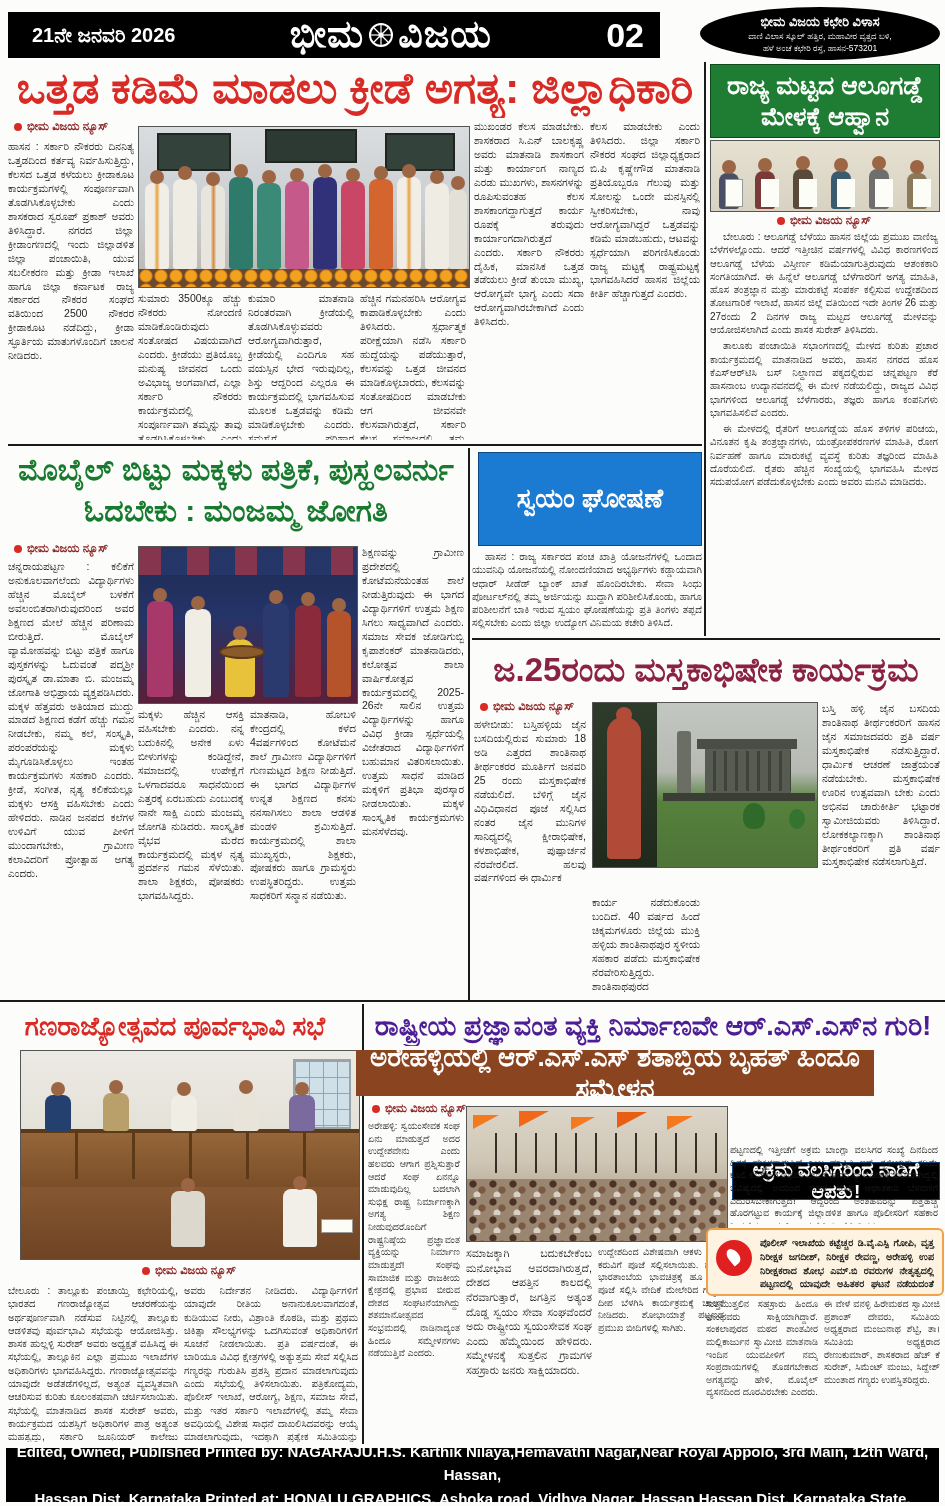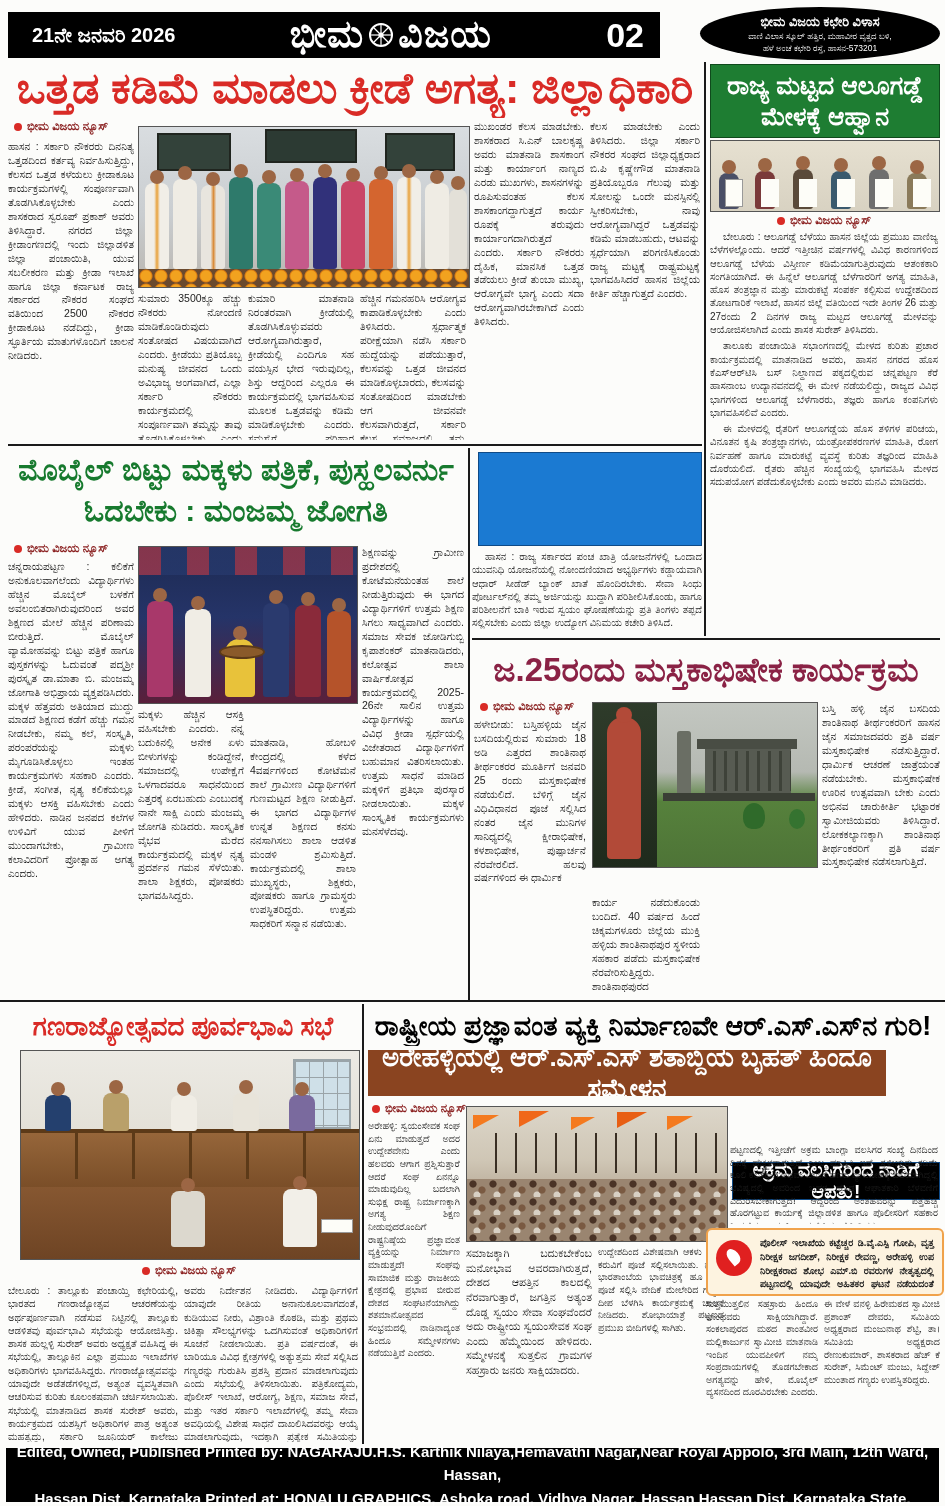--- a/index.html
+++ b/index.html
@@ -16,21 +16,21 @@
   .mast-page{font-size:34px;font-weight:bold;padding-right:16px;}
   .mast-oval{position:absolute;left:700px;top:7px;width:240px;height:53px;background:#000;border-radius:50%;
              color:#fff;text-align:center;display:flex;flex-direction:column;justify-content:center;gap:1px;}
   .mast-oval .t{font-size:13px;font-weight:bold;}
   .mast-oval .s{font-size:8.5px;}
   
   .hl{position:absolute;font-weight:bold;text-align:center;overflow:hidden;}
   .hl-red{color:#d92b26;}
   .hl-green{color:#177a2e;}
   .hl-maroon{color:#8a2245;}
-  .hl-blue{color:#000000;}
+  .hl-blue{color:#4c1d95;}
   .box-head{position:absolute;color:#fff;font-weight:bold;text-align:center;
             display:flex;flex-direction:column;justify-content:center;overflow:hidden;}
   .banner{position:absolute;background:#8a4420;color:#fff;font-weight:bold;text-align:center;
           display:flex;align-items:center;justify-content:center;overflow:hidden;}
   
   .col{position:absolute;font-size:10.5px;line-height:1.33;text-align:justify;color:#1c1c1c;overflow:hidden;}
   .col p{margin:0 0 3px 0;text-indent:13px;}
   .byline{position:absolute;display:flex;align-items:center;gap:5px;font-size:11.5px;font-weight:bold;color:#8a1f1f;}
   .byline .dot{width:8px;height:8px;border-radius:50%;background:#d92b26;flex:0 0 auto;}
   
@@ -156,23 +156,24 @@
     <div class="fg" style="left:8px;bottom:6px;width:26px;height:96px;background:#a8386a;"></div>
     <div class="fg" style="left:46px;bottom:6px;width:26px;height:88px;background:#f0ede5;"></div>
     <div class="fg" style="left:86px;bottom:6px;width:30px;height:58px;background:#e8c23a;border-radius:14px 14px 4px 4px;"></div>
     <div class="fg" style="left:124px;bottom:6px;width:26px;height:94px;background:#2a3a6e;"></div>
     <div class="fg" style="left:156px;bottom:6px;width:26px;height:92px;background:#8a2a3a;"></div>
     <div class="fg" style="left:188px;bottom:6px;width:24px;height:86px;background:#b5532a;"></div>
     <div class="abs" style="left:80px;bottom:44px;width:42px;height:10px;background:#8a5a2a;border-radius:50%;border:2px solid #5c3a18;"></div>
   </div>
   <div class="col" style="left:362px;top:546px;width:102px;height:450px;">ಶಿಕ್ಷಣವನ್ನು ಗ್ರಾಮೀಣ ಪ್ರದೇಶದಲ್ಲಿ ಕೋಟೆಮನೆಯಂತಹ ಶಾಲೆ ನೀಡುತ್ತಿರುವುದು ಈ ಭಾಗದ ವಿದ್ಯಾರ್ಥಿಗಳಿಗೆ ಉತ್ತಮ ಶಿಕ್ಷಣ ಸಿಗಲು ಸಾಧ್ಯವಾಗಿದೆ ಎಂದರು. ಸಮಾಜ ಸೇವಕ ಜೋಡಿಗುಬ್ಬಿ ಕೃಪಾಶಂಕರ್ ಮಾತನಾಡಿದರು, ಕಲೋತ್ಸವ ಶಾಲಾ ವಾರ್ಷಿಕೋತ್ಸವ ಕಾರ್ಯಕ್ರಮದಲ್ಲಿ 2025-26ನೇ ಸಾಲಿನ ಉತ್ತಮ ವಿದ್ಯಾರ್ಥಿಗಳನ್ನು ಹಾಗೂ ವಿವಿಧ ಕ್ರೀಡಾ ಸ್ಪರ್ಧೆಯಲ್ಲಿ ವಿಜೇತರಾದ ವಿದ್ಯಾರ್ಥಿಗಳಿಗೆ ಬಹುಮಾನ ವಿತರಿಸಲಾಯಿತು. ಉತ್ತಮ ಸಾಧನೆ ಮಾಡಿದ ಮಕ್ಕಳಿಗೆ ಪ್ರತಿಭಾ ಪುರಸ್ಕಾರ ನೀಡಲಾಯಿತು. ಮಕ್ಕಳ ಸಾಂಸ್ಕೃತಿಕ ಕಾರ್ಯಕ್ರಮಗಳು ಮನಸೆಳೆದವು.</div>
   <div class="col" style="left:138px;top:708px;width:106px;height:288px;">ಮಕ್ಕಳು ಹೆಚ್ಚಿನ ಆಸಕ್ತಿ ವಹಿಸಬೇಕು ಎಂದರು. ನನ್ನ ಬದುಕಿನಲ್ಲಿ ಅನೇಕ ಏಳು ಬೀಳುಗಳನ್ನು ಕಂಡಿದ್ದೇನೆ, ಸಮಾಜದಲ್ಲಿ ಉಪೇಕ್ಷೆಗೆ ಒಳಗಾದವರೂ ಸಾಧನೆಯಿಂದ ಎತ್ತರಕ್ಕೆ ಏರಬಹುದು ಎಂಬುದಕ್ಕೆ ನಾನೇ ಸಾಕ್ಷಿ ಎಂದು ಮಂಜಮ್ಮ ಜೋಗತಿ ನುಡಿದರು. ಸಾಂಸ್ಕೃತಿಕ ವೈಭವ ಮೆರೆದ ಕಾರ್ಯಕ್ರಮದಲ್ಲಿ ಮಕ್ಕಳ ನೃತ್ಯ ಪ್ರದರ್ಶನ ಗಮನ ಸೆಳೆಯಿತು. ಶಾಲಾ ಶಿಕ್ಷಕರು, ಪೋಷಕರು ಭಾಗವಹಿಸಿದ್ದರು.</div>
-  <div class="col" style="left:250px;top:736px;width:106px;height:288px;">ಮಾತನಾಡಿ, ಹೋಬಳಿ ಕೇಂದ್ರದಲ್ಲಿ ಕಳೆದ 4ವರ್ಷಗಳಿಂದ ಕೋಟೆಮನೆ ಶಾಲೆ ಗ್ರಾಮೀಣ ವಿದ್ಯಾರ್ಥಿಗಳಿಗೆ ಗುಣಮಟ್ಟದ ಶಿಕ್ಷಣ ನೀಡುತ್ತಿದೆ. ಈ ಭಾಗದ ವಿದ್ಯಾರ್ಥಿಗಳ ಉನ್ನತ ಶಿಕ್ಷಣದ ಕನಸು ನನಸಾಗಿಸಲು ಶಾಲಾ ಆಡಳಿತ ಮಂಡಳಿ ಶ್ರಮಿಸುತ್ತಿದೆ. ಕಾರ್ಯಕ್ರಮದಲ್ಲಿ ಶಾಲಾ ಮುಖ್ಯಸ್ಥರು, ಶಿಕ್ಷಕರು, ಪೋಷಕರು ಹಾಗೂ ಗ್ರಾಮಸ್ಥರು ಉಪಸ್ಥಿತರಿದ್ದರು. ಉತ್ತಮ ಸಾಧಕರಿಗೆ ಸನ್ಮಾನ ನಡೆಯಿತು.</div>
+  <div class="col" style="left:250px;top:708px;width:106px;height:288px;">ಮಾತನಾಡಿ, ಹೋಬಳಿ ಕೇಂದ್ರದಲ್ಲಿ ಕಳೆದ 4ವರ್ಷಗಳಿಂದ ಕೋಟೆಮನೆ ಶಾಲೆ ಗ್ರಾಮೀಣ ವಿದ್ಯಾರ್ಥಿಗಳಿಗೆ ಗುಣಮಟ್ಟದ ಶಿಕ್ಷಣ ನೀಡುತ್ತಿದೆ. ಈ ಭಾಗದ ವಿದ್ಯಾರ್ಥಿಗಳ ಉನ್ನತ ಶಿಕ್ಷಣದ ಕನಸು ನನಸಾಗಿಸಲು ಶಾಲಾ ಆಡಳಿತ ಮಂಡಳಿ ಶ್ರಮಿಸುತ್ತಿದೆ. ಕಾರ್ಯಕ್ರಮದಲ್ಲಿ ಶಾಲಾ ಮುಖ್ಯಸ್ಥರು, ಶಿಕ್ಷಕರು, ಪೋಷಕರು ಹಾಗೂ ಗ್ರಾಮಸ್ಥರು ಉಪಸ್ಥಿತರಿದ್ದರು. ಉತ್ತಮ ಸಾಧಕರಿಗೆ ಸನ್ಮಾನ ನಡೆಯಿತು.</div>
 
   <div class="box-head" style="left:478px;top:452px;width:222px;height:92px;background:#1b7ad2;border:1px solid #0f4a86;font-size:26px;line-height:1.3;">
+    <span>ಸ್ವಯಂ ಘೋಷಣೆ</span>
   </div>
   <div class="col" style="left:472px;top:550px;width:230px;height:84px;font-size:10px;">
     <p>ಹಾಸನ : ರಾಜ್ಯ ಸರ್ಕಾರದ ಪಂಚ ಖಾತ್ರಿ ಯೋಜನೆಗಳಲ್ಲಿ ಒಂದಾದ ಯುವನಿಧಿ ಯೋಜನೆಯಲ್ಲಿ ನೋಂದಣಿಯಾದ ಅಭ್ಯರ್ಥಿಗಳು ಕಡ್ಡಾಯವಾಗಿ ಆಧಾರ್ ಸೀಡೆಡ್ ಬ್ಯಾಂಕ್ ಖಾತೆ ಹೊಂದಿರಬೇಕು. ಸೇವಾ ಸಿಂಧು ಪೋರ್ಟಲ್‌ನಲ್ಲಿ ತಮ್ಮ ಅರ್ಜಿಯನ್ನು ಖುದ್ದಾಗಿ ಪರಿಶೀಲಿಸಿಕೊಂಡು, ಹಾಗೂ ಪರಿಶೀಲನೆಗೆ ಬಾಕಿ ಇರುವ ಸ್ವಯಂ ಘೋಷಣೆಯನ್ನು ಪ್ರತಿ ತಿಂಗಳು ತಪ್ಪದೆ ಸಲ್ಲಿಸಬೇಕು ಎಂದು ಜಿಲ್ಲಾ ಉದ್ಯೋಗ ವಿನಿಮಯ ಕಚೇರಿ ತಿಳಿಸಿದೆ.</p>
     <p>ನಿರುದ್ಯೋಗ ಭತ್ಯೆ ಪಡೆಯುತ್ತಿರುವ ಪದವೀಧರರು ಮತ್ತು ಡಿಪ್ಲೊಮಾ ಅಭ್ಯರ್ಥಿಗಳು ಹೆಚ್ಚಿನ ಮಾಹಿತಿಗಾಗಿ ಜಿಲ್ಲಾ ಉದ್ಯೋಗ ವಿನಿಮಯ ಕಚೇರಿ ದೂರವಾಣಿ ಸಂಖ್ಯೆ 08172-296374 ಸಂಪರ್ಕಿಸುವಂತೆ ಉದ್ಯೋಗಾಧಿಕಾರಿ ತಿಳಿಸಿದ್ದಾರೆ.</p>
   </div>
 
   <div class="hl hl-maroon" style="left:474px;top:644px;width:464px;height:52px;font-size:33px;line-height:52px;">ಜ.25ರಂದು ಮಸ್ತಕಾಭಿಷೇಕ ಕಾರ್ಯಕ್ರಮ</div>
   <div class="byline" style="left:480px;top:700px;">
     <span class="dot"></span>
     <span>ಭೀಮ ವಿಜಯ ನ್ಯೂಸ್</span>
@@ -186,21 +187,21 @@
     <div class="abs" style="left:112px;top:44px;width:86px;height:48px;background:#575b52;"></div>
     <div class="abs" style="left:112px;top:48px;width:86px;height:40px;background:repeating-linear-gradient(90deg,#575b52 0 8px,#3e4239 8px 11px);"></div>
     <div class="abs" style="left:104px;top:36px;width:100px;height:10px;background:#494d44;"></div>
     <div class="abs" style="left:70px;top:90px;width:152px;height:8px;background:#3a3e35;"></div>
     <div class="abs" style="left:150px;top:100px;width:22px;height:26px;background:#2f6a2a;border-radius:50% 50% 40% 40%;"></div>
     <div class="abs" style="left:196px;top:106px;width:16px;height:20px;background:#357330;border-radius:50%;"></div>
   </div>
   <div class="col" style="left:822px;top:702px;width:118px;height:296px;">ಬಸ್ತಿ ಹಳ್ಳಿ ಜೈನ ಬಸದಿಯ ಶಾಂತಿನಾಥ ತೀರ್ಥಂಕರರಿಗೆ ಹಾಸನ ಜೈನ ಸಮಾಜದವರು ಪ್ರತಿ ವರ್ಷ ಮಸ್ತಕಾಭಿಷೇಕ ನಡೆಸುತ್ತಿದ್ದಾರೆ. ಧಾರ್ಮಿಕ ಆಚರಣೆ ಜಾತ್ರೆಯಂತೆ ನಡೆಯಬೇಕು. ಮಸ್ತಕಾಭಿಷೇಕ ಊರಿನ ಉತ್ಸವವಾಗಿ ಬೇಕು ಎಂದು ಅಭಿನವ ಚಾರುಕೀರ್ತಿ ಭಟ್ಟಾರಕ ಸ್ವಾಮೀಜಿಯವರು ತಿಳಿಸಿದ್ದಾರೆ. ಲೋಕಕಲ್ಯಾಣಕ್ಕಾಗಿ ಶಾಂತಿನಾಥ ತೀರ್ಥಂಕರರಿಗೆ ಪ್ರತಿ ವರ್ಷ ಮಸ್ತಕಾಭಿಷೇಕ ನಡೆಸಲಾಗುತ್ತಿದೆ.</div>
   <div class="col" style="left:592px;top:896px;width:108px;height:126px;">ಕಾರ್ಯ ನಡೆದುಕೊಂಡು ಬಂದಿದೆ. 40 ವರ್ಷದ ಹಿಂದೆ ಚಿಕ್ಕಮಗಳೂರು ಜಿಲ್ಲೆಯ ಮುಕ್ತಿ ಹಳ್ಳಿಯ ಶಾಂತಿನಾಥಪುರ ಸ್ಥಳೀಯ ಸಹಕಾರ ಪಡೆದು ಮಸ್ತಕಾಭಿಷೇಕ ನೆರವೇರಿಸುತ್ತಿದ್ದರು. ಶಾಂತಿನಾಥಪುರದ</div>
 
-  <div class="hl hl-red" style="left:8px;top:1006px;width:350px;height:40px;font-size:26px;line-height:40px;">ಗಣರಾಜ್ಯೋತ್ಸವದ ಪೂರ್ವಭಾವಿ ಸಭೆ</div>
+  <div class="hl hl-red" style="left:0;top:1006px;width:350px;height:40px;font-size:26px;line-height:40px;">ಗಣರಾಜ್ಯೋತ್ಸವದ ಪೂರ್ವಭಾವಿ ಸಭೆ</div>
   <div class="photo" style="left:20px;top:1050px;width:338px;height:208px;background:linear-gradient(180deg,#eceae4 0%,#e4e1d8 38%,#8a5a33 60%,#6e4424 100%);">
     <div class="abs" style="right:8px;top:8px;width:54px;height:66px;background:#cfe0e8;border:2px solid #9aa4a8;
          background-image:linear-gradient(#9aa4a8 1px,rgba(0,0,0,0) 1px),linear-gradient(90deg,#9aa4a8 1px,rgba(0,0,0,0) 1px);background-size:14px 16px;"></div>
     <div class="abs" style="left:0;top:78px;width:100%;height:54px;background:linear-gradient(180deg,#96663a,#7a4e28);border-top:4px solid #5c3a18;"></div>
     <div class="abs" style="left:0;top:82px;width:100%;height:46px;background:repeating-linear-gradient(90deg,rgba(0,0,0,0) 0 54px,#5c3a18 54px 57px);"></div>
     <div class="fg" style="left:24px;top:44px;width:26px;height:36px;background:#24406e;"></div>
     <div class="fg" style="left:82px;top:42px;width:26px;height:38px;background:#b9a06a;"></div>
     <div class="fg" style="left:150px;top:44px;width:26px;height:36px;background:#f0ede5;"></div>
     <div class="fg" style="left:212px;top:42px;width:26px;height:38px;background:#e8e4da;"></div>
     <div class="fg" style="left:268px;top:44px;width:26px;height:36px;background:#7a6a9e;"></div>
@@ -209,21 +210,21 @@
     <div class="abs" style="left:300px;top:168px;width:30px;height:12px;background:#fdfdf8;border:1px solid #999;"></div>
   </div>
   <div class="byline" style="left:20px;top:1264px;width:338px;justify-content:center;">
     <span class="dot"></span>
     <span>ಭೀಮ ವಿಜಯ ನ್ಯೂಸ್</span>
   </div>
   <div class="col" style="left:8px;top:1284px;width:170px;height:158px;font-size:10px;">ಬೇಲೂರು : ತಾಲ್ಲೂಕು ಪಂಚಾಯ್ತಿ ಕಛೇರಿಯಲ್ಲಿ, ಭಾರತದ ಗಣರಾಜ್ಯೋತ್ಸವ ಆಚರಣೆಯನ್ನು ಅರ್ಥಪೂರ್ಣವಾಗಿ ನಡೆಸುವ ನಿಟ್ಟಿನಲ್ಲಿ ತಾಲ್ಲೂಕು ಆಡಳಿತವು ಪೂರ್ವಭಾವಿ ಸಭೆಯನ್ನು ಆಯೋಜಿಸಿತ್ತು. ಶಾಸಕ ಹುಲ್ಲಳ್ಳಿ ಸುರೇಶ್ ಅವರು ಅಧ್ಯಕ್ಷತೆ ವಹಿಸಿದ್ದ ಈ ಸಭೆಯಲ್ಲಿ, ತಾಲ್ಲೂಕಿನ ಎಲ್ಲಾ ಪ್ರಮುಖ ಇಲಾಖೆಗಳ ಅಧಿಕಾರಿಗಳು ಭಾಗವಹಿಸಿದ್ದರು. ಗಣರಾಜ್ಯೋತ್ಸವವನ್ನು ಯಾವುದೇ ಅಡೆತಡೆಗಳಿಲ್ಲದೆ, ಅತ್ಯಂತ ವ್ಯವಸ್ಥಿತವಾಗಿ ಆಚರಿಸುವ ಕುರಿತು ಕೂಲಂಕಷವಾಗಿ ಚರ್ಚಿಸಲಾಯಿತು. ಸಭೆಯಲ್ಲಿ ಮಾತನಾಡಿದ ಶಾಸಕ ಸುರೇಶ್ ಅವರು, ಕಾರ್ಯಕ್ರಮದ ಯಶಸ್ಸಿಗೆ ಅಧಿಕಾರಿಗಳ ಪಾತ್ರ ಅತ್ಯಂತ ಮಹತ್ವದ್ದು, ಸರ್ಕಾರಿ ಜೂನಿಯರ್ ಕಾಲೇಜು ಮೈದಾನದಲ್ಲಿ ಧ್ವಜಾರೋಹಣ, ಧ್ವಜವಂದನೆ, ಮತ್ತು ಪರೇಡ್‌ಗಳು ಅತ್ಯಂತ ಸುಭದ್ರವಾಗಿ ನಡೆಯಬೇಕು. ಯಾವುದೇ ಕಾರಣಕ್ಕೂ ಇಲ್ಲಿ ಲೋಪ-ದೋಷಗಳಿಗೆ ಅವಕಾಶ ನೀಡಬಾರದು.</div>
   <div class="col" style="left:184px;top:1284px;width:174px;height:158px;font-size:10px;">ಅವರು ನಿರ್ದೇಶನ ನೀಡಿದರು. ವಿದ್ಯಾರ್ಥಿಗಳಿಗೆ ಯಾವುದೇ ರೀತಿಯ ಅನಾನುಕೂಲವಾಗದಂತೆ, ಕುಡಿಯುವ ನೀರು, ವಿಶ್ರಾಂತಿ ಕೊಠಡಿ, ಮತ್ತು ಪ್ರಥಮ ಚಿಕಿತ್ಸಾ ಸೌಲಭ್ಯಗಳನ್ನು ಒದಗಿಸುವಂತೆ ಅಧಿಕಾರಿಗಳಿಗೆ ಸೂಚನೆ ನೀಡಲಾಯಿತು. ಪ್ರತಿ ವರ್ಷದಂತೆ, ಈ ಬಾರಿಯೂ ವಿವಿಧ ಕ್ಷೇತ್ರಗಳಲ್ಲಿ ಅತ್ಯುತ್ತಮ ಸೇವೆ ಸಲ್ಲಿಸಿದ ಗಣ್ಯರನ್ನು ಗುರುತಿಸಿ ಪ್ರಶಸ್ತಿ ಪ್ರದಾನ ಮಾಡಲಾಗುವುದು ಎಂದು ಸಭೆಯಲ್ಲಿ ತಿಳಿಸಲಾಯಿತು. ಪತ್ರಿಕೋದ್ಯಮ, ಪೊಲೀಸ್ ಇಲಾಖೆ, ಆರೋಗ್ಯ, ಶಿಕ್ಷಣ, ಸಮಾಜ ಸೇವೆ, ಮತ್ತು ಇತರ ಸರ್ಕಾರಿ ಇಲಾಖೆಗಳಲ್ಲಿ ತಮ್ಮ ಸೇವಾ ಅವಧಿಯಲ್ಲಿ ವಿಶೇಷ ಸಾಧನೆ ದಾಖಲಿಸಿದವರನ್ನು ಆಯ್ಕೆ ಮಾಡಲಾಗುವುದು, ಇದಕ್ಕಾಗಿ ಪ್ರತ್ಯೇಕ ಸಮಿತಿಯನ್ನು ರಚಿಸುವ ಬಗ್ಗೆಯೂ ಚರ್ಚಿಸಲಾಯಿತು. ಅಲ್ಲದೆ, ಸ್ಥಳೀಯ ಶಾಲಾ-ಕಾಲೇಜು ವಿದ್ಯಾರ್ಥಿಗಳಿಂದ ಸಾಂಸ್ಕೃತಿಕ ಕಾರ್ಯಕ್ರಮಗಳು, ದೇಶಭಕ್ತಿ ಗೀತೆಗಳ ಗಾಯನ, ಮತ್ತು ಪಥ ಸಂಚಲನ ಪ್ರದರ್ಶನಗಳನ್ನು ಏರ್ಪಡಿಸುವ ಬಗ್ಗೆಯೂ ಸಲಹೆಗಳನ್ನು ಪಡೆಯಲಾಯಿತು.</div>
 
   <div class="hl hl-blue" style="left:368px;top:1006px;width:570px;height:40px;font-size:27px;line-height:40px;">ರಾಷ್ಟ್ರೀಯ ಪ್ರಜ್ಞಾವಂತ ವ್ಯಕ್ತಿ ನಿರ್ಮಾಣವೇ ಆರ್.ಎಸ್.ಎಸ್‌ನ ಗುರಿ!</div>
-  <div class="banner" style="left:368px;top:1050px;width:518px;height:46px;font-size:26px;">ಅರೇಹಳ್ಳಿಯಲ್ಲಿ ಆರ್.ಎಸ್.ಎಸ್ ಶತಾಬ್ದಿಯ ಬೃಹತ್ ಹಿಂದೂ ಸಮ್ಮೇಳನ</div>
+  <div class="banner" style="left:356px;top:1050px;width:518px;height:46px;font-size:26px;">ಅರೇಹಳ್ಳಿಯಲ್ಲಿ ಆರ್.ಎಸ್.ಎಸ್ ಶತಾಬ್ದಿಯ ಬೃಹತ್ ಹಿಂದೂ ಸಮ್ಮೇಳನ</div>
   <div class="byline" style="left:372px;top:1102px;">
     <span class="dot"></span>
     <span>ಭೀಮ ವಿಜಯ ನ್ಯೂಸ್</span>
   </div>
   <div class="col" style="left:368px;top:1120px;width:92px;height:324px;font-size:9.5px;">ಅರೇಹಳ್ಳಿ: ಸ್ವಯಂಸೇವಕ ಸಂಘ ಏನು ಮಾಡುತ್ತದೆ ಅದರ ಉದ್ದೇಶವೇನು ಎಂದು ಹಲವರು ಆಗಾಗ ಪ್ರಶ್ನಿಸುತ್ತಾರೆ ಆದರೆ ಸಂಘ ಏನನ್ನೂ ಮಾಡುವುದಿಲ್ಲ ಬದಲಾಗಿ ಸುಭಿಕ್ಷ ರಾಷ್ಟ್ರ ನಿರ್ಮಾಣಕ್ಕಾಗಿ ಅಗತ್ಯ ಶಿಕ್ಷಣ ನೀಡುವುದರೊಂದಿಗೆ ರಾಷ್ಟ್ರನಿಷ್ಠೆಯ ಪ್ರಜ್ಞಾವಂತ ವ್ಯಕ್ತಿಯನ್ನು ನಿರ್ಮಾಣ ಮಾಡುತ್ತದೆ! ಸಂಘವು ಸಾಮಾಜಿಕ ಮತ್ತು ರಾಜಕೀಯ ಕ್ಷೇತ್ರದಲ್ಲಿ ಪ್ರಭಾವ ಬೀರುವ ದೇಶದ ಸಂಘಟನೆಯಾಗಿದ್ದು ಶತಮಾನೋತ್ಸವದ ಸಂಭ್ರಮದಲ್ಲಿ ನಾಡಿನಾದ್ಯಂತ ಹಿಂದೂ ಸಮ್ಮೇಳನಗಳು ನಡೆಯುತ್ತಿವೆ ಎಂದರು.</div>
   <div class="photo" style="left:466px;top:1106px;width:260px;height:134px;background:linear-gradient(180deg,#dcd6c9 0%,#cfc6b5 40%,#9a8570 100%);">
     <div class="abs" style="left:10px;top:26px;width:240px;height:40px;background:repeating-linear-gradient(90deg,rgba(0,0,0,0) 0 18px,#3a2f24 18px 20px);"></div>
     <div class="abs" style="left:6px;top:8px;width:0;height:0;border-top:14px solid #f47a1f;border-right:26px solid rgba(0,0,0,0);"></div>
     <div class="abs" style="left:52px;top:4px;width:0;height:0;border-top:16px solid #f0681a;border-right:30px solid rgba(0,0,0,0);"></div>
     <div class="abs" style="left:104px;top:10px;width:0;height:0;border-top:13px solid #f47a1f;border-right:24px solid rgba(0,0,0,0);"></div>

